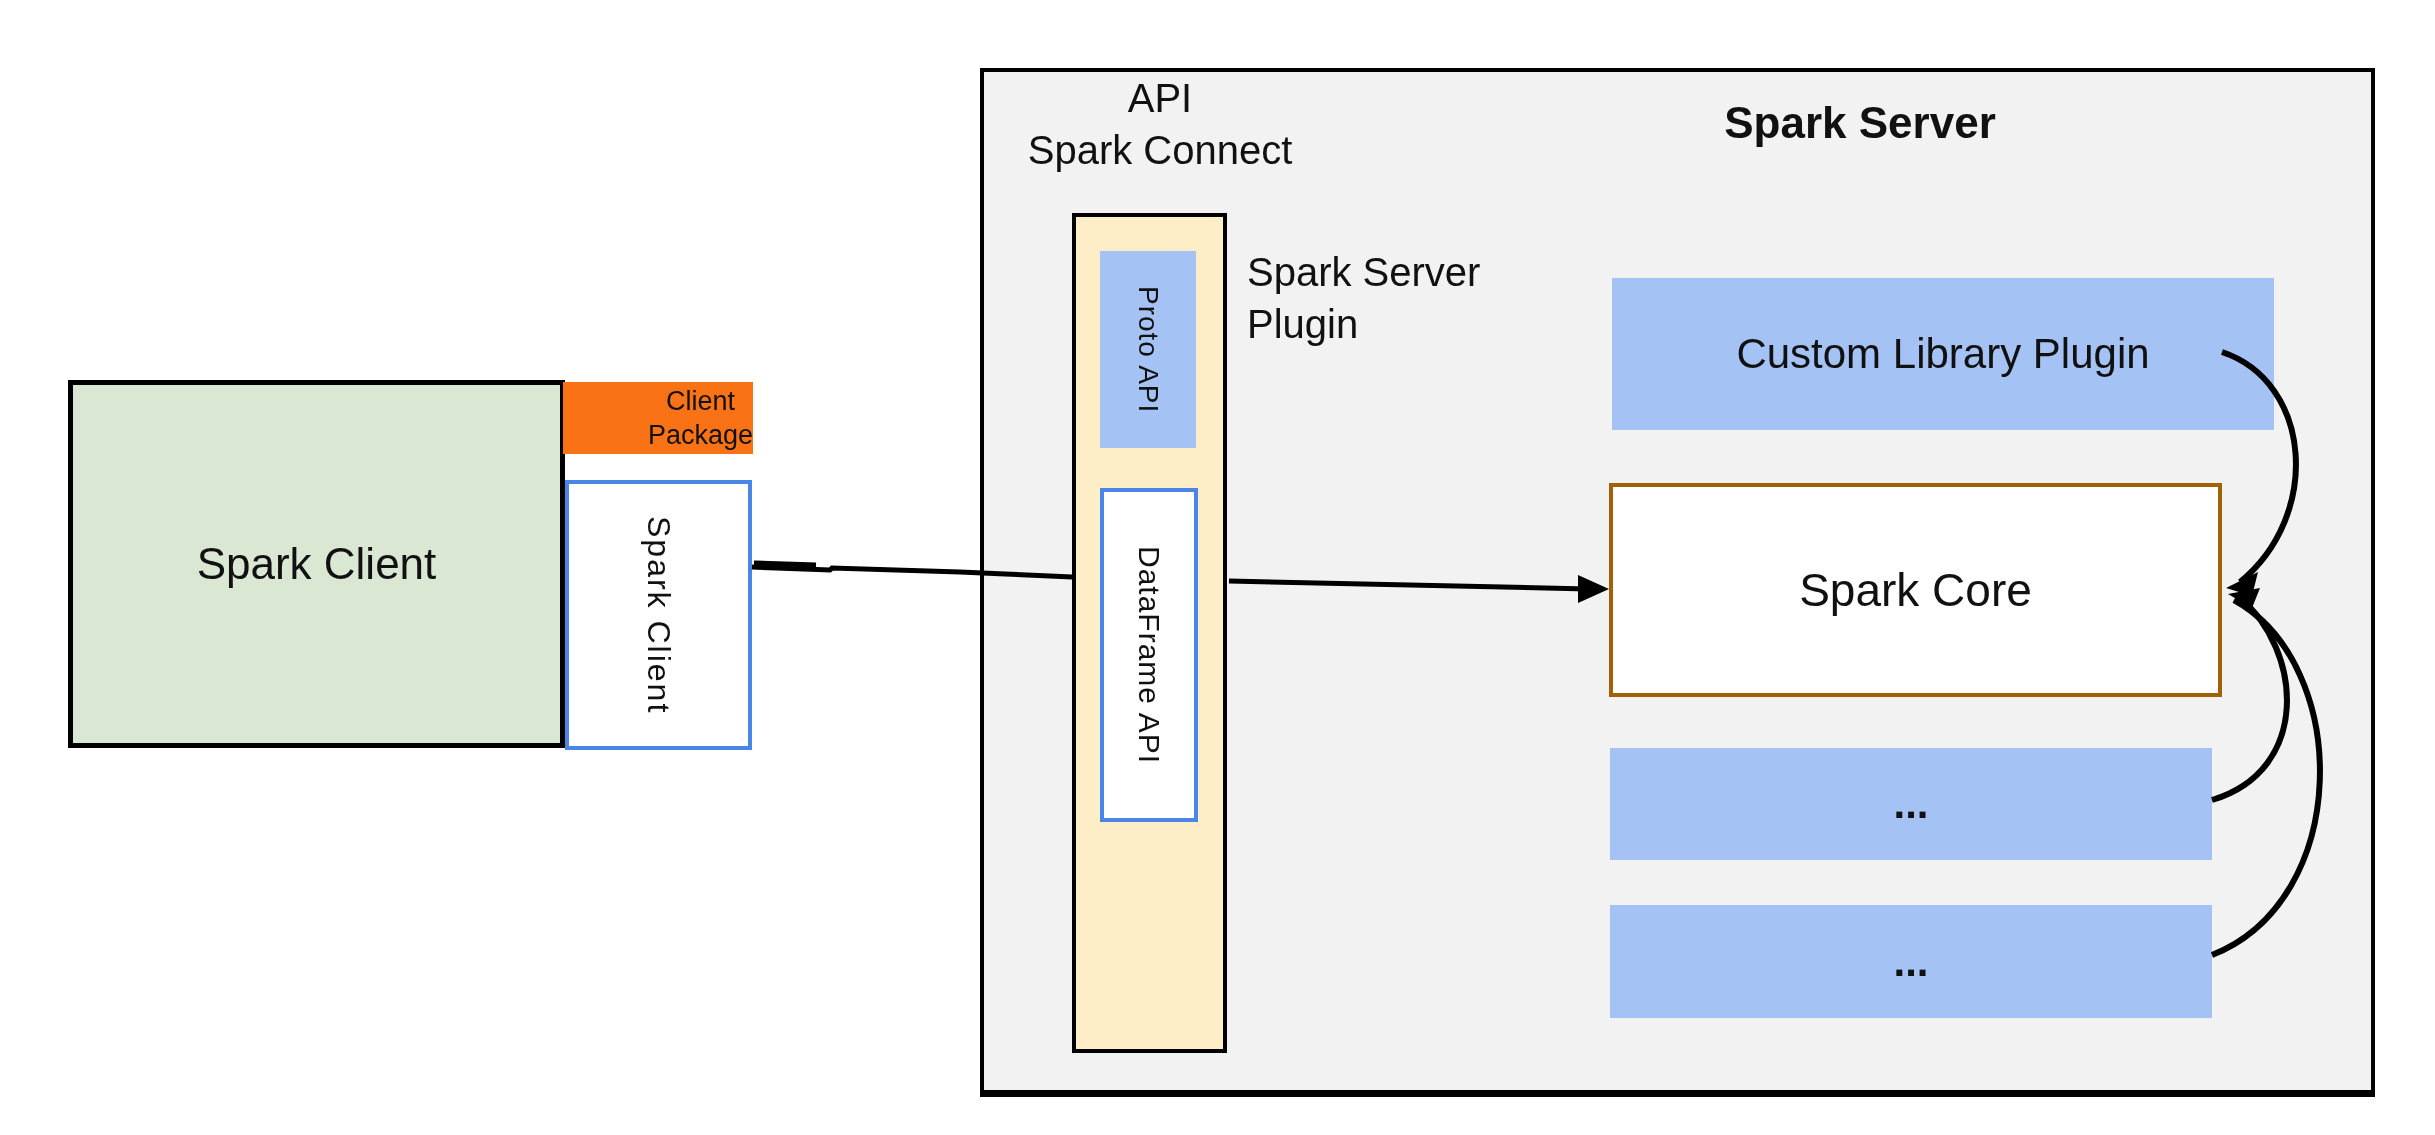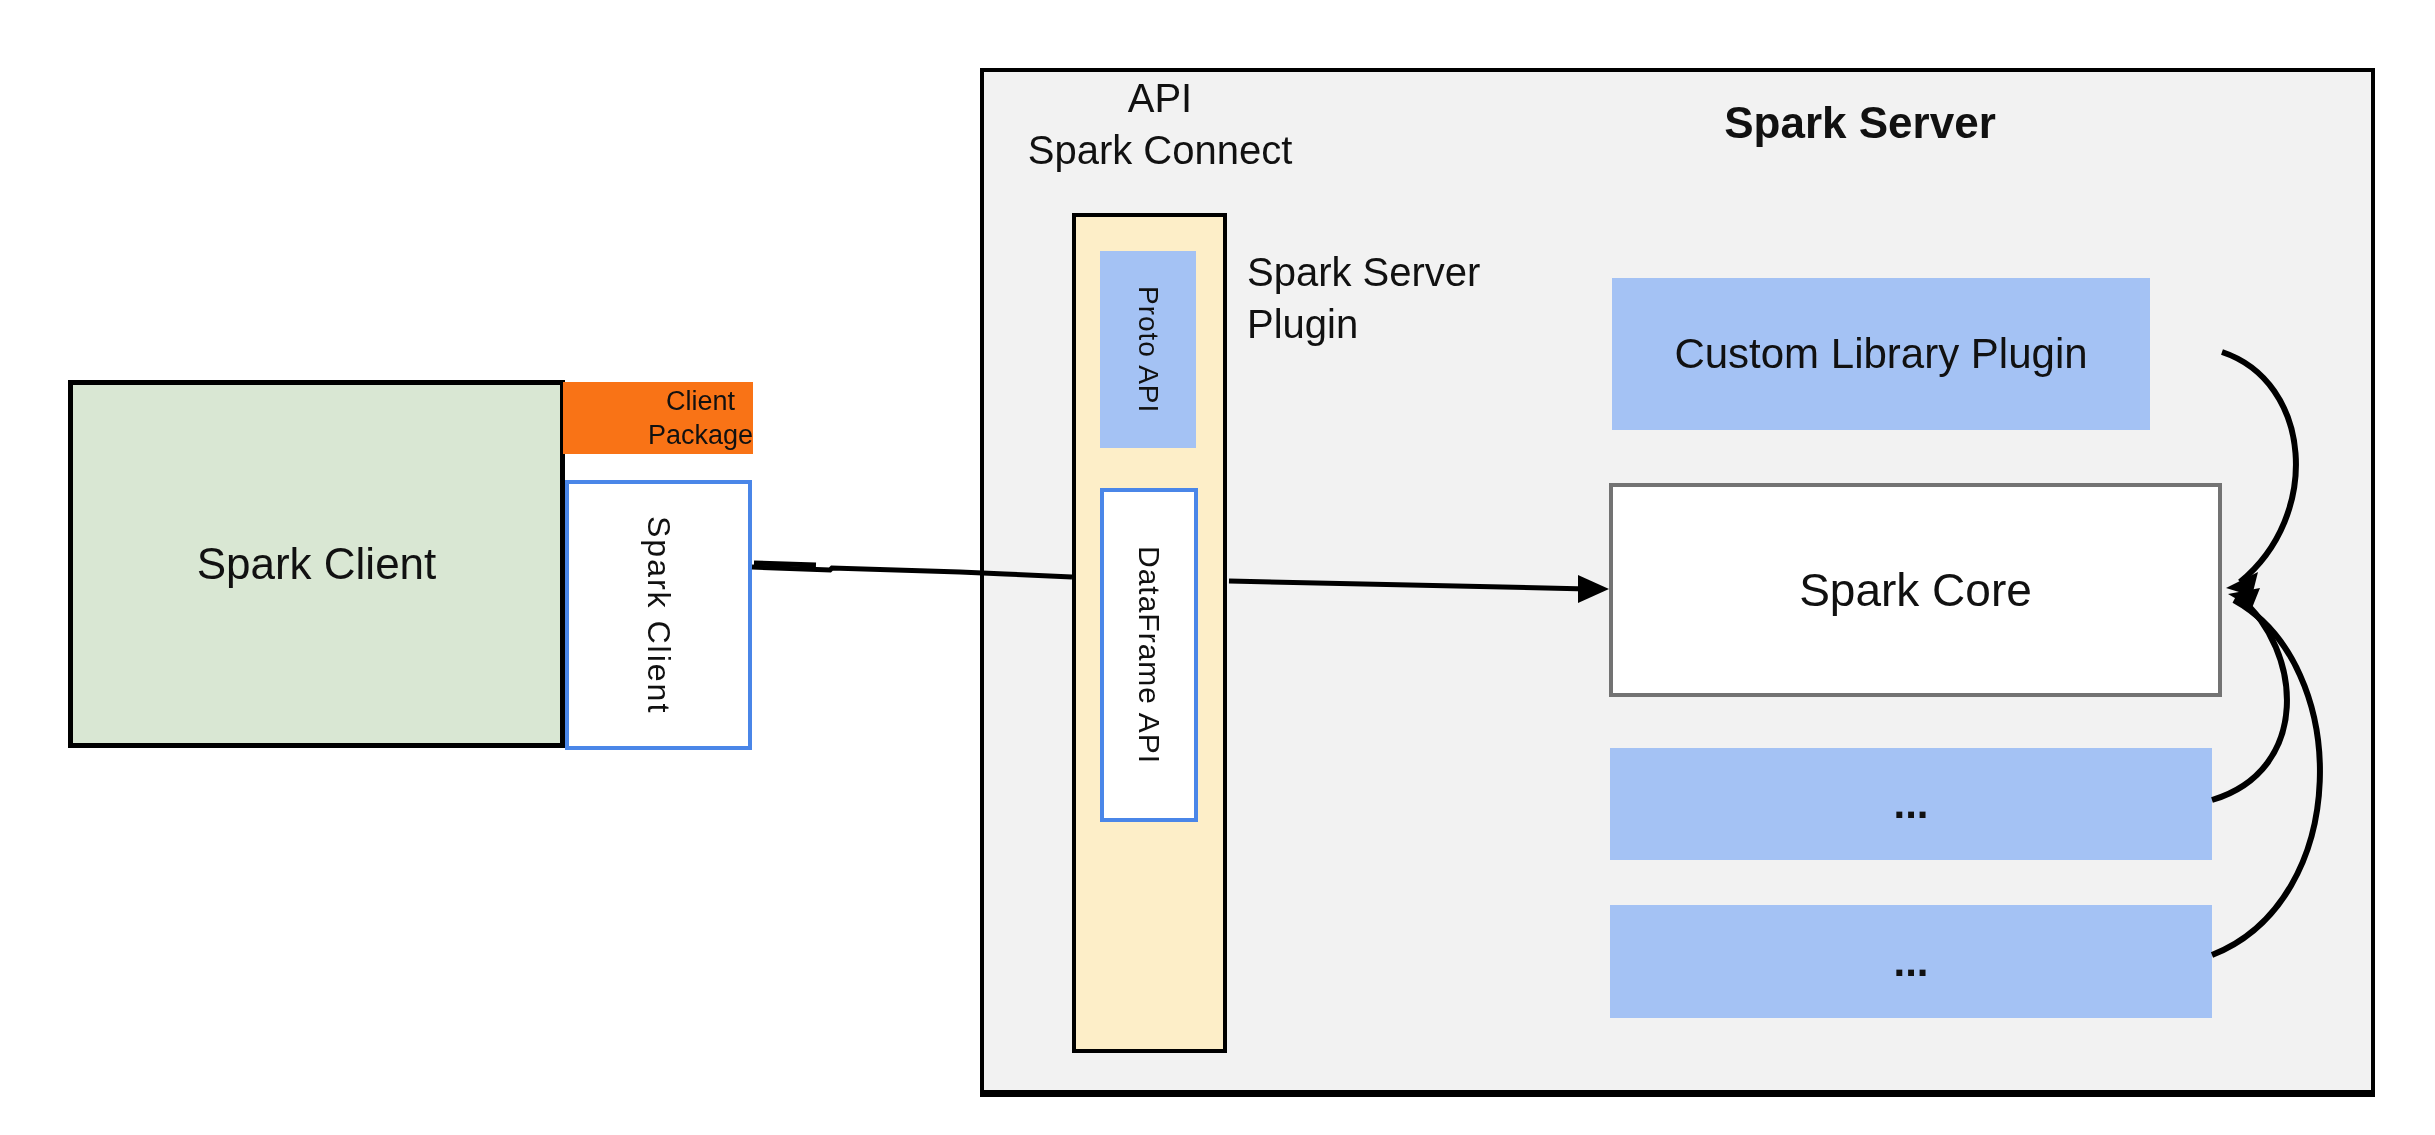--- a/index.html
+++ b/index.html
@@ -77,29 +77,29 @@
   }
   .dataframe-box .vtext{font-size:30px;letter-spacing:1px;}
   .server-library-label{
     left:1247px;top:246px;width:320px;
     text-align:left;font-size:40px;line-height:52px;
     z-index:2;
   }
 
   
   .plugin-box{
-    left:1612px;top:278px;width:538px;height:152px;
+    left:1612px;top:278px;width:662px;height:152px;
     background:#a4c2f4;
     display:flex;align-items:center;justify-content:center;
     font-size:42px;
     z-index:2;
   }
   .core-box{
     left:1609px;top:483px;width:613px;height:214px;
-    background:#ffffff;border:4px solid #737373;
+    background:#ffffff;border:4px solid #a16207;
     display:flex;align-items:center;justify-content:center;
     font-size:46px;
     z-index:2;
   }
   .dots-box-1{
     left:1610px;top:748px;width:602px;height:112px;
     background:#a4c2f4;
     display:flex;align-items:center;justify-content:center;
     font-size:42px;font-weight:bold;
     z-index:2;

